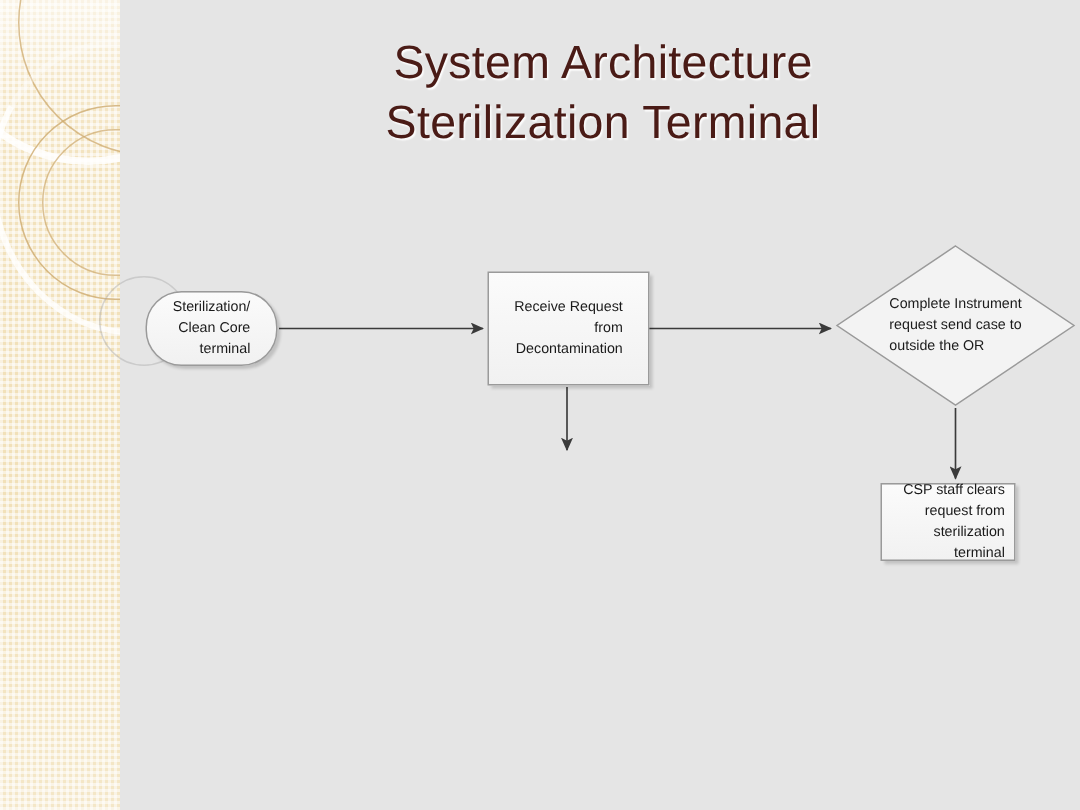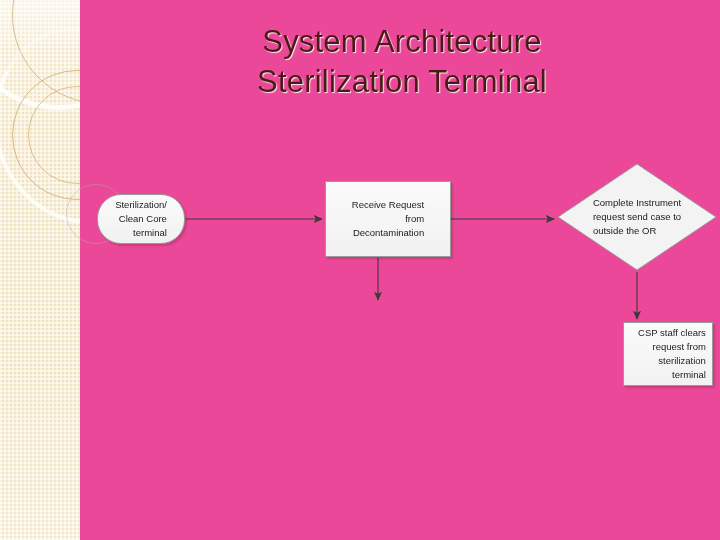--- a/index.html
+++ b/index.html
@@ -10,21 +10,21 @@
   body {
     width: 720px;
     height: 540px;
     overflow: hidden;
     font-family: "Liberation Sans", sans-serif;
   }
   #slide {
     position: relative;
     width: 720px;
     height: 540px;
-    background: #ec4899;
+    background: #e5e5e5;
     overflow: hidden;
   }
 
   
   #sidebar {
     position: absolute;
     left: 0; top: 0;
     width: 80px; height: 540px;
     background:
       repeating-linear-gradient(0deg,  rgba(255,255,255,0.55) 0px, rgba(255,255,255,0.55) 2px, rgba(0,0,0,0) 2px, rgba(0,0,0,0) 4px),
@@ -186,37 +186,37 @@
       <line x1="378" y1="258" x2="378" y2="300" stroke="#3a3a3a" stroke-width="1.1" marker-end="url(#arrowhead)"></line>
       <line x1="637" y1="272" x2="637" y2="319" stroke="#3a3a3a" stroke-width="1.1" marker-end="url(#arrowhead)"></line>
     </svg>
 
     <div class="node rounded shadowed" style="left:97px; top:194px; width:88px; height:50px;">
       <span>Sterilization/
 Clean Core
 terminal</span>
     </div>
 
-    <div class="node shadowed" style="left:325px; top:181px; width:126px; height:76px;">
+    <div class="node shadowed" style="left:325px; top:181px; width:108px; height:76px;">
       <span>Receive Request
 from
 Decontamination</span>
     </div>
 
     <div class="diamond-wrap" style="left:557px; top:163px; width:160px; height:108px;">
       <svg class="diamond-shape" viewBox="0 0 160 108" preserveAspectRatio="none">
         <polygon points="80,1 159,54 80,107 1,54" fill="#f3f3f3" stroke="#9a9a9a" stroke-width="1"></polygon>
       </svg>
       <div class="diamond-label">Complete Instrument
 request send case to
 outside the OR</div>
     </div>
 
 
-    <div class="node shadowed" style="left:623px; top:322px; width:90px; height:64px;padding-left:12px;">
+    <div class="node shadowed" style="left:587px; top:322px; width:90px; height:52px;padding-left:12px;">
       <span>CSP staff clears
 request from
 sterilization
 terminal</span>
     </div>
 
   </div>
 </div>
 
 </body></html>

